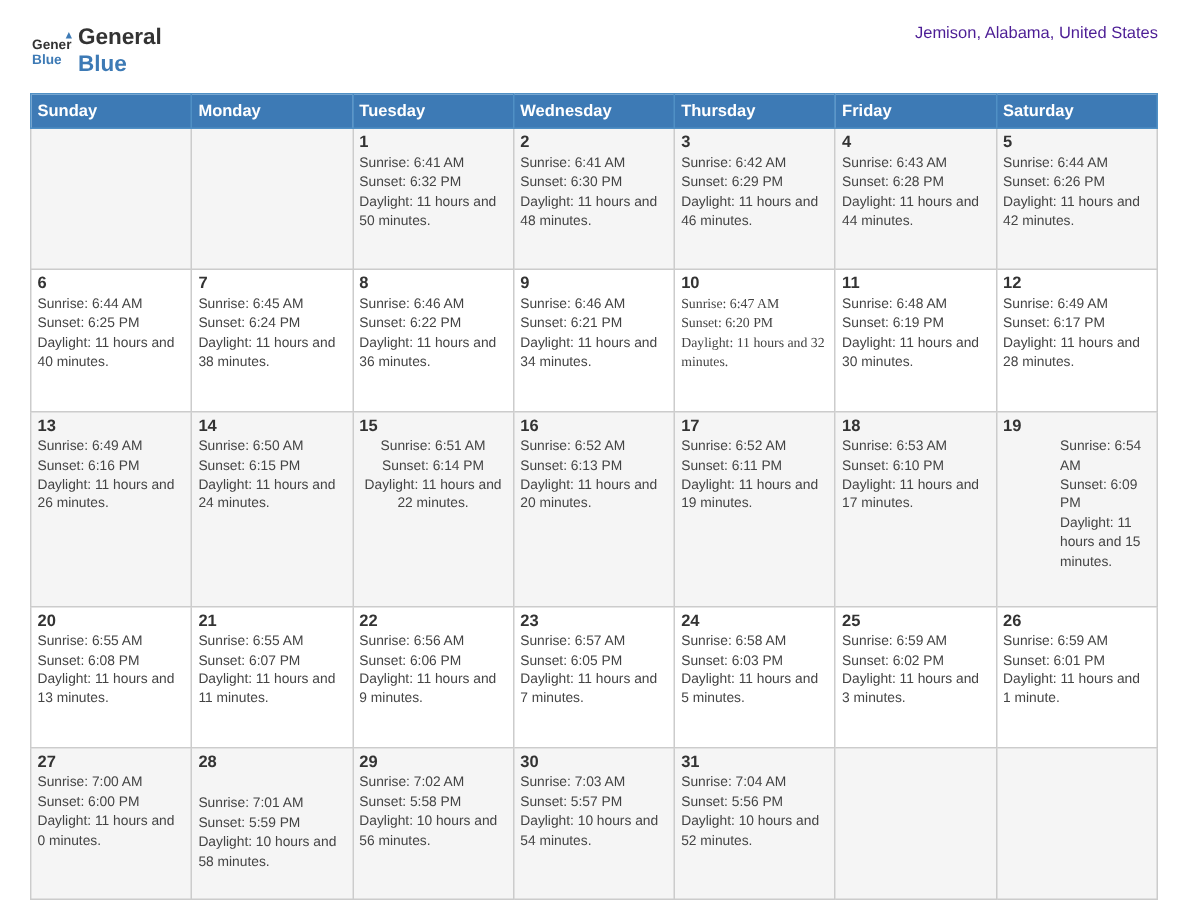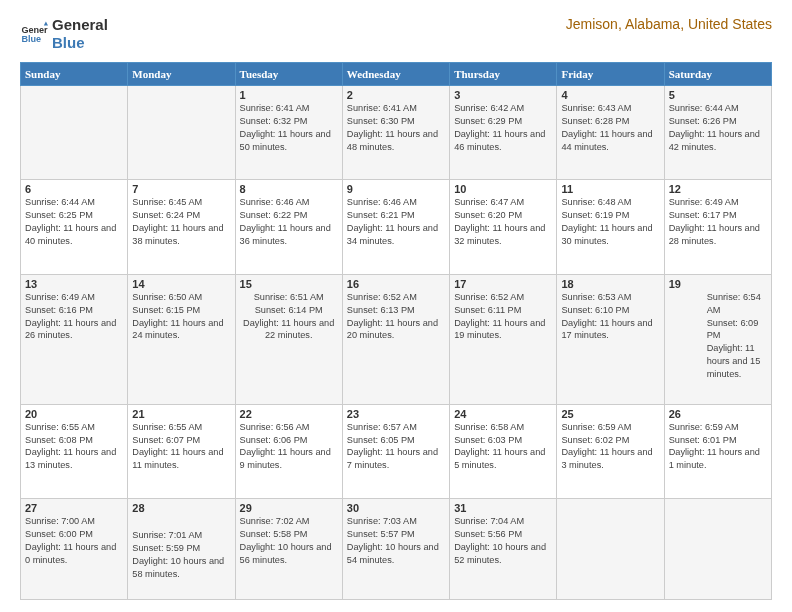--- a/index.html
+++ b/index.html
@@ -45,39 +45,38 @@
     .title-block {
       text-align: right;
     }
     .month-title {
       font-size: 36px;
       font-weight: 300;
       color: #333;
       line-height: 1.1;
     }
     .location {
-      font-size: 14px;
-      color: #a16207;
+      font-size: 11px;
+      color: #4c1d95;
     }
     .calendar {
       flex: 1;
       border-collapse: collapse;
       width: 100%;
       table-layout: fixed;
       font-size: 10px;
     }
     .calendar thead th {
       background-color: #3d7ab5;
       color: #fff;
       font-size: 11px;
       font-weight: bold;
       padding: 5px 4px;
       text-align: left;
       border: 1px solid #5090c5;
-      font-family: Liberation Serif, serif;
     }
     .calendar tbody td {
       vertical-align: top;
       border: 1px solid #ccc;
       padding: 3px 4px;
       font-size: 9.5px;
       color: #333;
       height: 80px;
     }
     .calendar tbody tr:nth-child(odd) td {
@@ -186,21 +185,21 @@
 Daylight: 11 hours and 36 minutes.</div>
           </td>
           <td>
             <span class="day-number">9</span>
             <div class="day-info" style="white-space: pre-line;">Sunrise: 6:46 AM
 Sunset: 6:21 PM
 Daylight: 11 hours and 34 minutes.</div>
           </td>
           <td>
             <span class="day-number">10</span>
-            <div class="day-info" style="white-space: pre-line;">Sunrise: 6:47 AM
+            <div class="day-info" style="white-space: pre-line; font-family: Liberation Serif, serif;">Sunrise: 6:47 AM
 Sunset: 6:20 PM
 Daylight: 11 hours and 32 minutes.</div>
           </td>
           <td>
             <span class="day-number">11</span>
             <div class="day-info" style="white-space: pre-line;">Sunrise: 6:48 AM
 Sunset: 6:19 PM
 Daylight: 11 hours and 30 minutes.</div>
           </td>
           <td>

